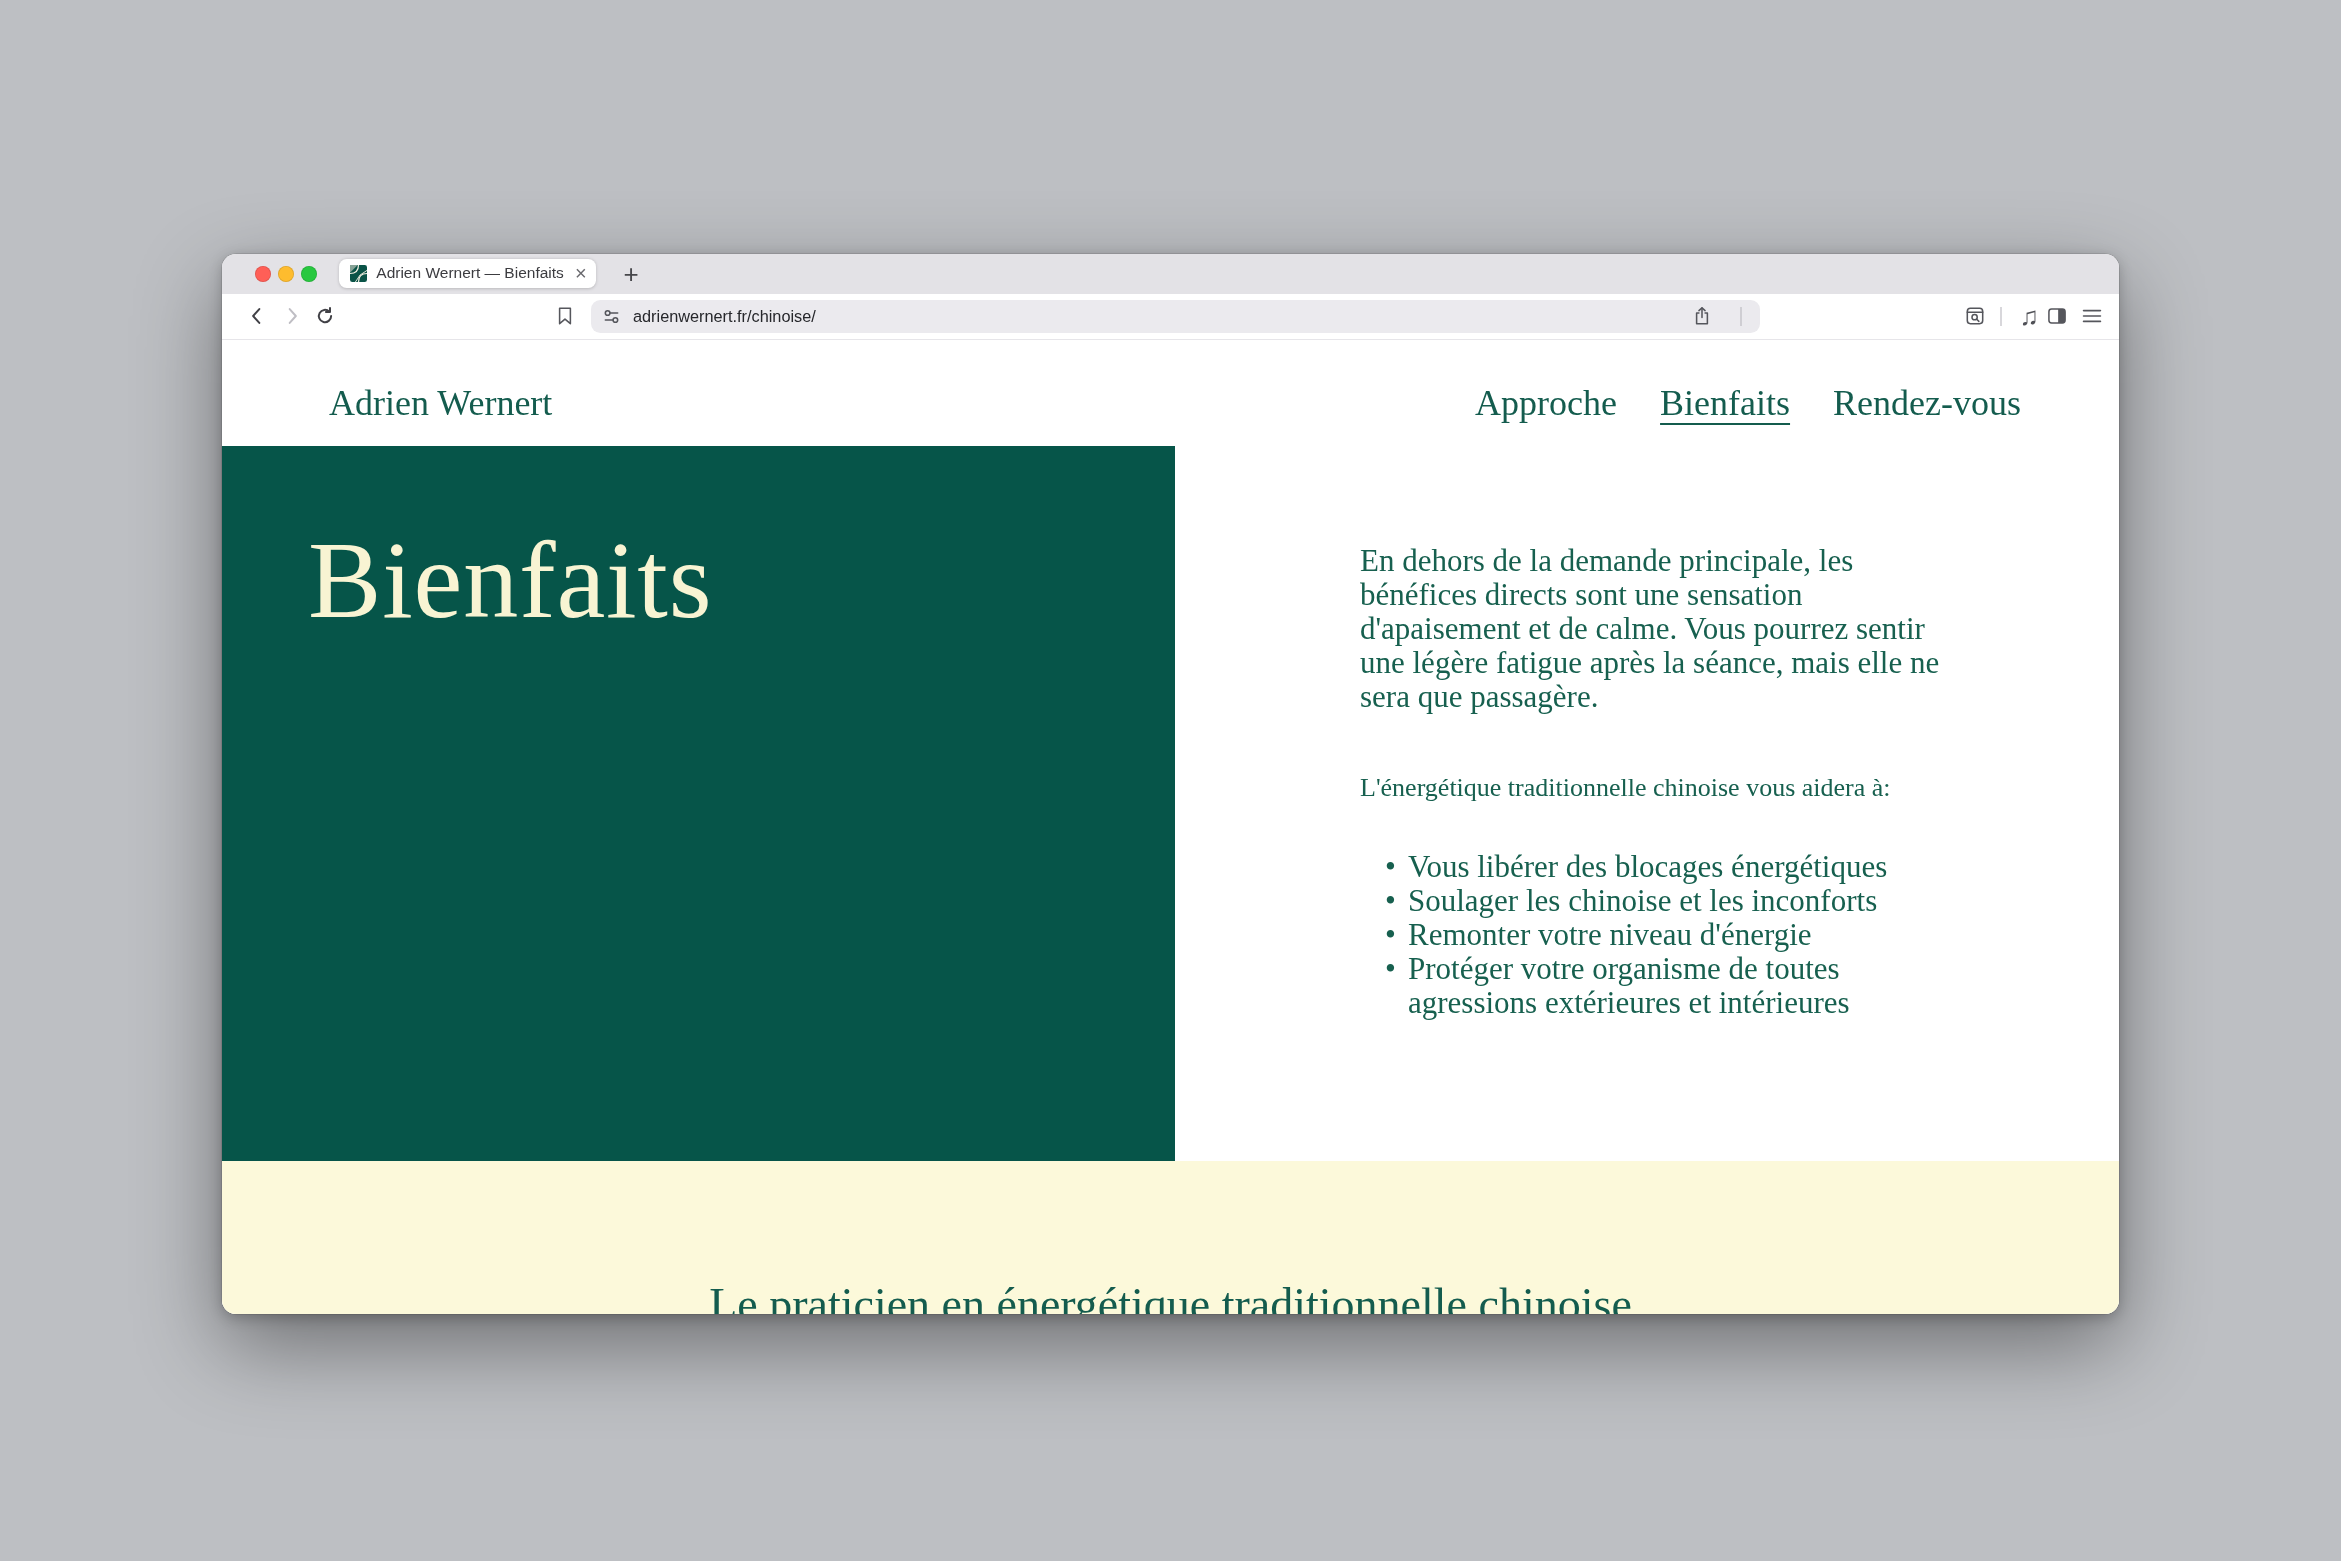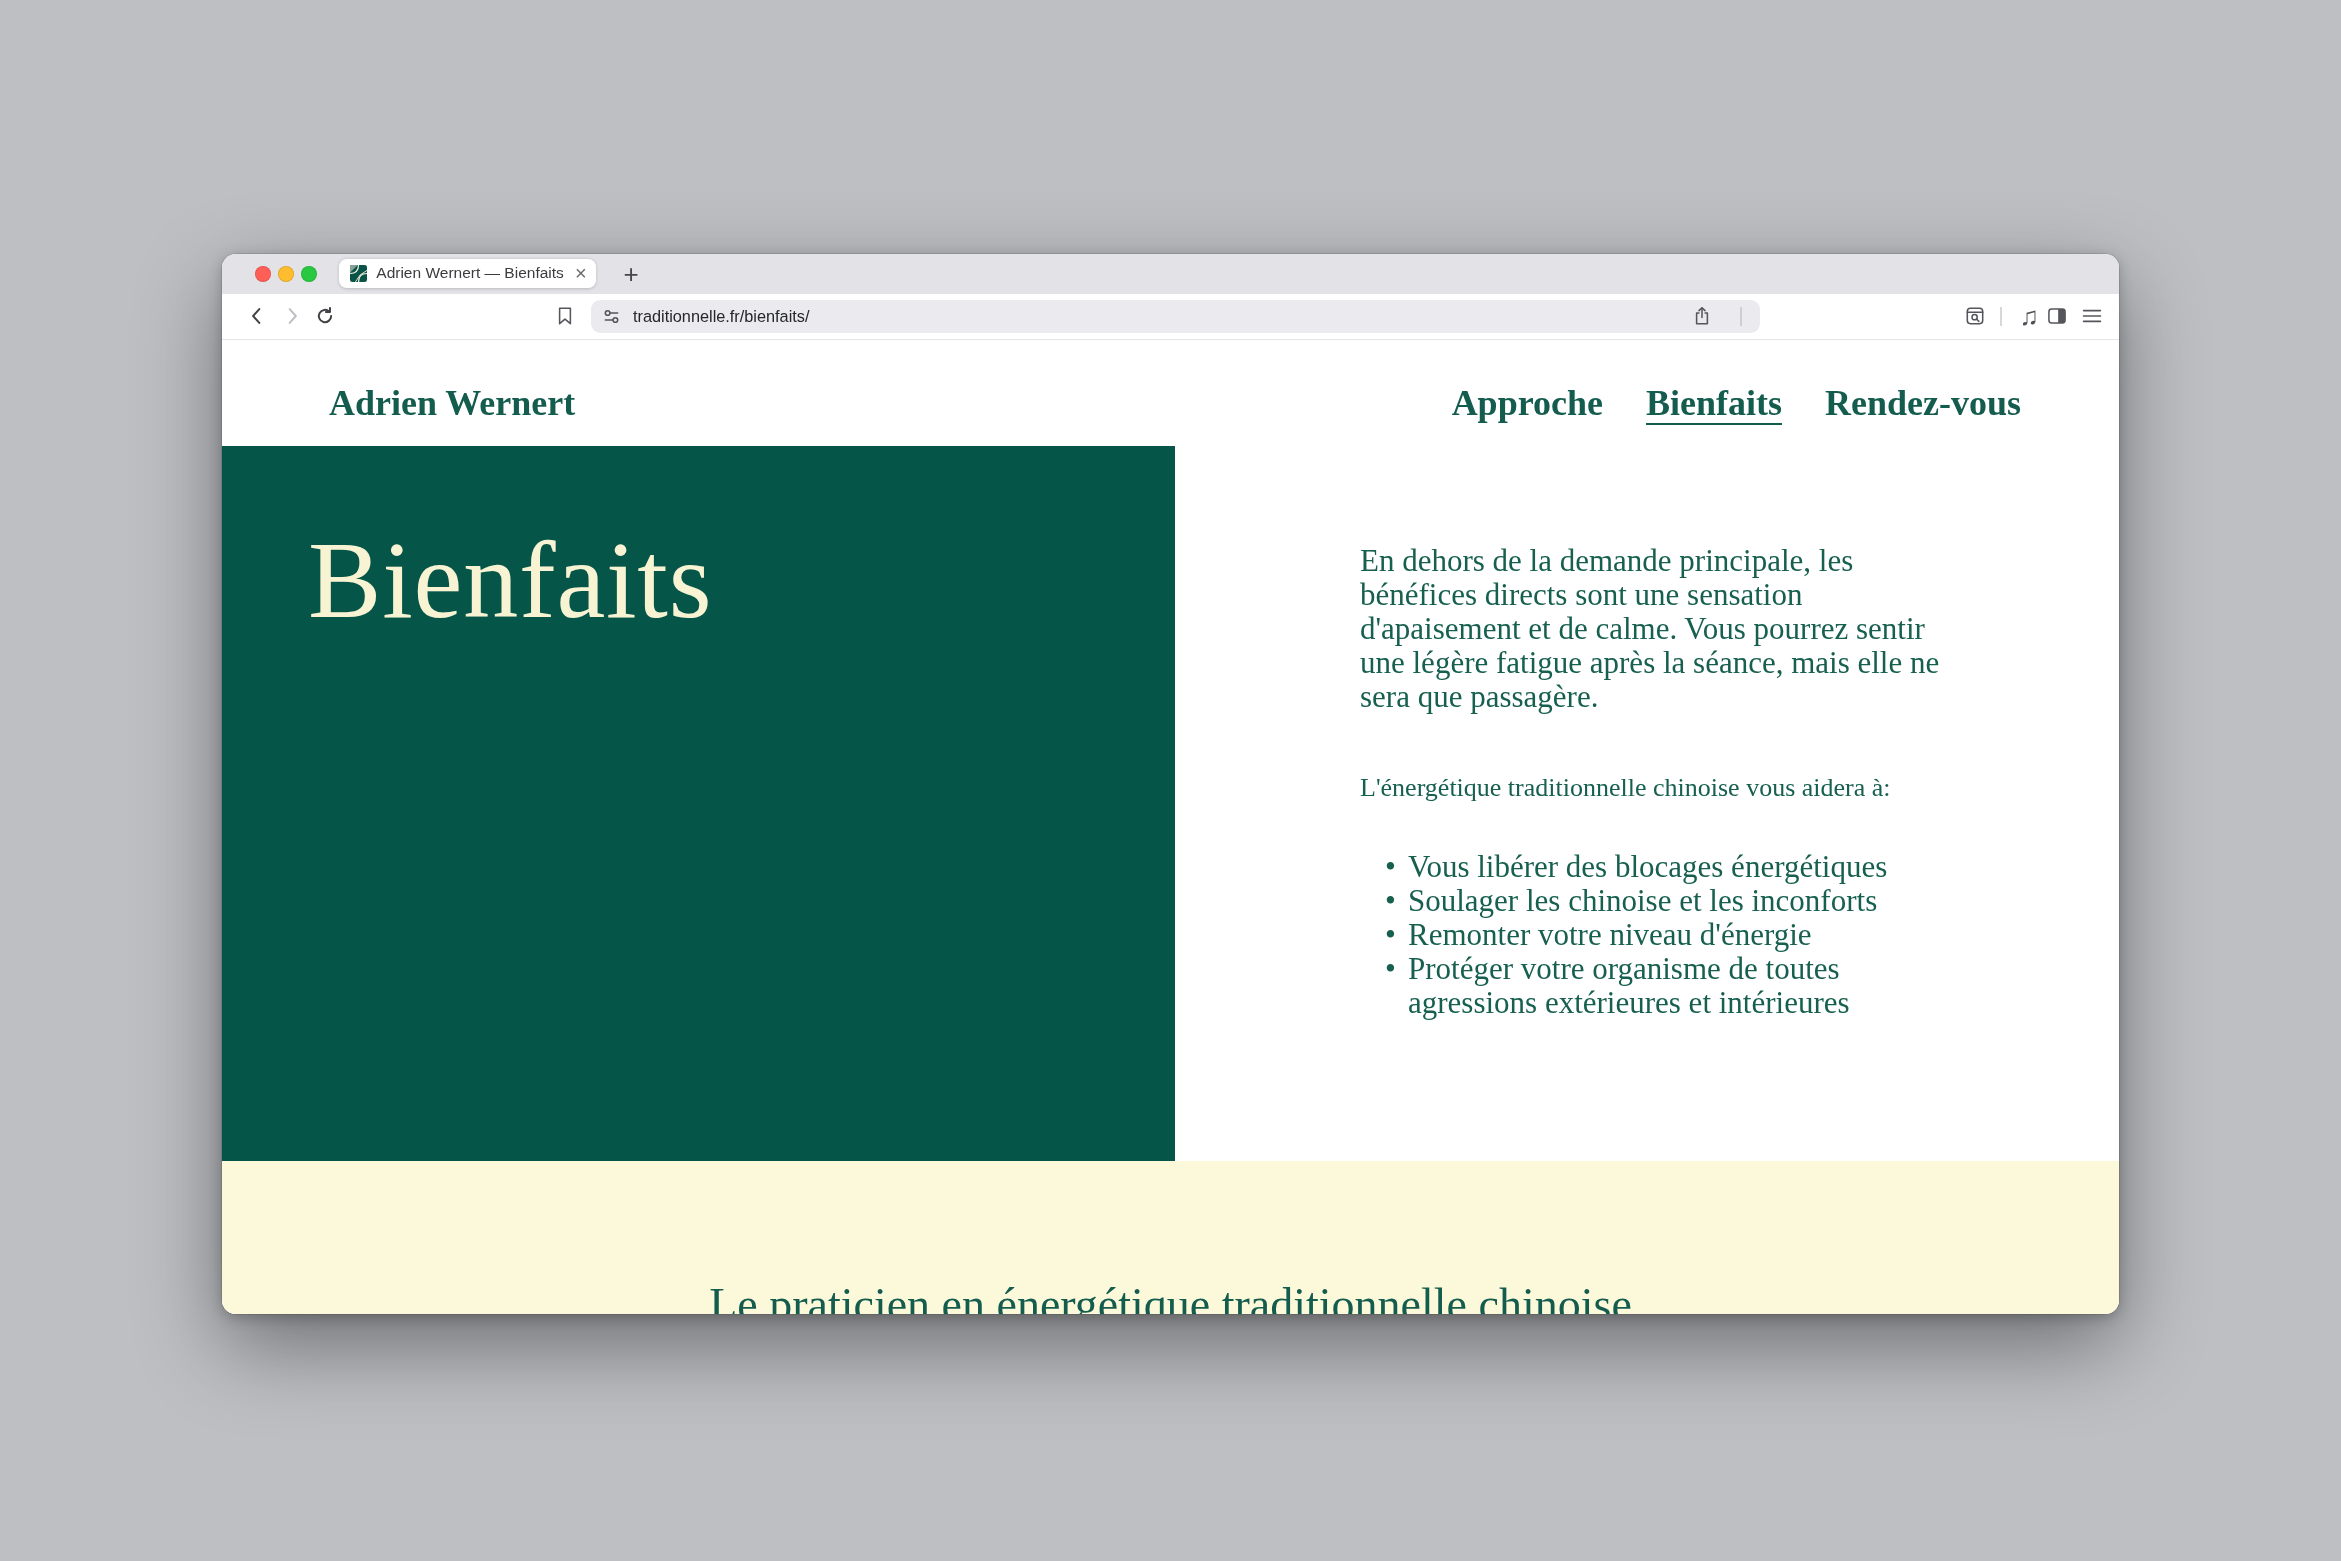--- a/index.html
+++ b/index.html
@@ -61,21 +61,21 @@
   .tb-divider{position:absolute;left:1778px;top:13px;width:1.5px;height:18.6px;background:#d8d7db;}
   .ic-reader{left:1743px;}
   .ic-music{left:1794px;top:7.7px;width:26px;height:29px;font-size:25.6px;line-height:29px;color:#505157;text-align:center;}
   .ic-sidebar{left:1825px;}
   .ic-menu{left:1860px;}
   
   .content{position:relative;height:974px;background:#fff;overflow:hidden;
     font-family:"Liberation Serif","DejaVu Serif",serif;color:#17604f;}
   .siteheader{
     position:absolute;left:107px;top:42px;width:1692px;
-    display:flex;justify-content:space-between;align-items:baseline;font-weight:bold;
+    display:flex;justify-content:space-between;align-items:baseline;
   }
   .logo{font-size:36px;color:#145c4e;}
   .nav{display:flex;gap:43px;}
   .nav a{color:#145c4e;font-size:36px;text-decoration:none;}
   .nav a.active{text-decoration:underline;text-decoration-thickness:2.3px;text-underline-offset:7.7px;}
   .greenblock{
     position:absolute;left:0;top:106px;width:953px;height:715px;background:#065549;
   }
   .hero-heading{
     position:absolute;left:86px;top:74px;margin:0;
@@ -148,21 +148,21 @@
 
     <div class="urlfield">
       <span class="ic-privacy">
         <svg viewBox="0 0 22 22">
           <circle class="oline" cx="6" cy="6.5" r="3"></circle>
             <line class="oline" x1="9.5" y1="6.5" x2="19" y2="6.5"></line>
           <circle class="oline" cx="16" cy="15.5" r="3"></circle>
             <line class="oline" x1="3" y1="15.5" x2="12.5" y2="15.5"></line>
         </svg>
       </span>
-      <span class="url-text">traditionnelle.fr/bienfaits/</span>
+      <span class="url-text">adrienwernert.fr/chinoise/</span>
       <span class="ic-share">
         <svg viewBox="0 0 26 26">
           <path class="oline" d="M9 9 H6 v14 h14 V9 h-3"></path>
           <line class="oline" x1="13" y1="15" x2="13" y2="2.5"></line>
           <polyline class="oline" points="9,6 13,2.5 17,6"></polyline>
         </svg>
       </span>
       <span class="field-divider"></span>
     </div>
 

